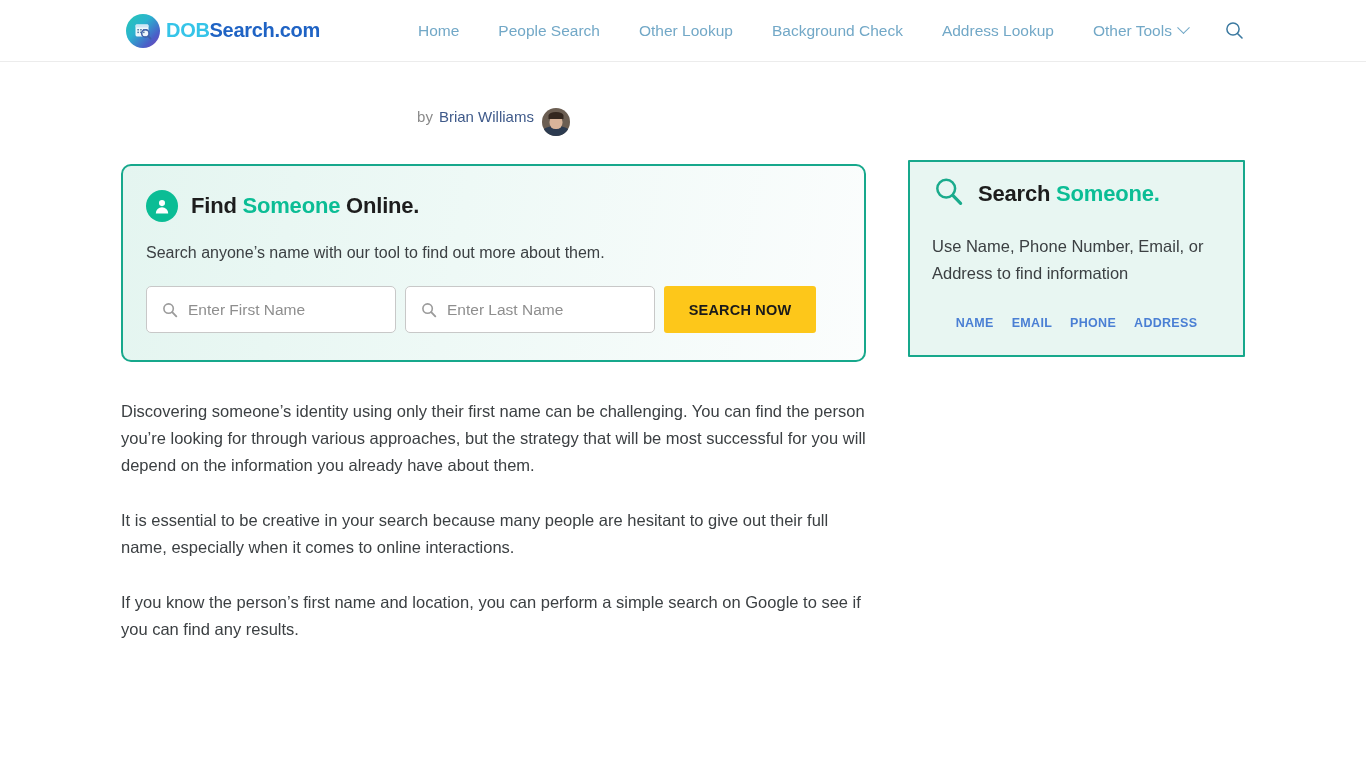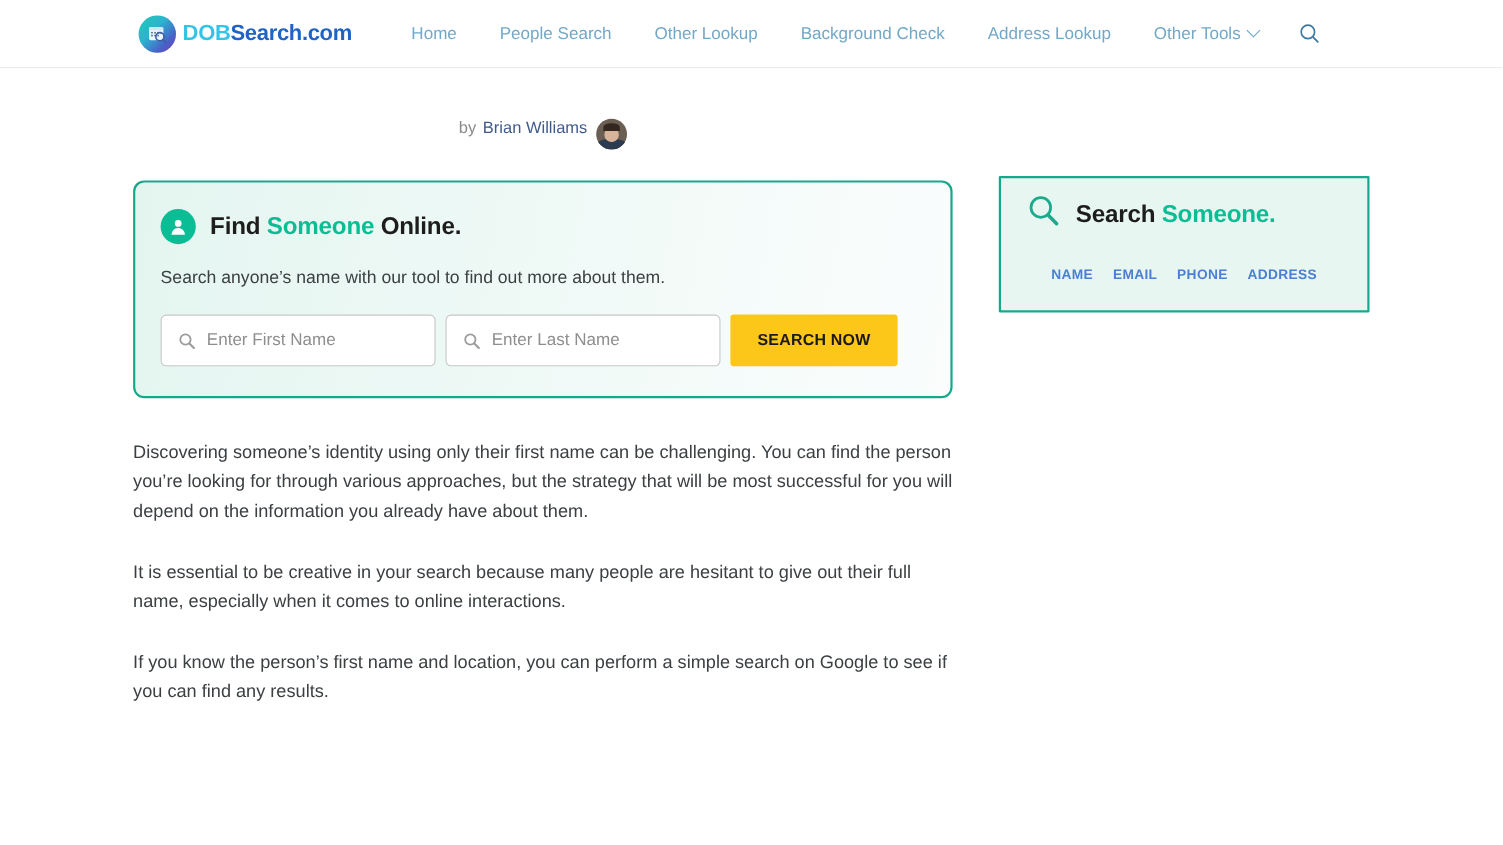--- a/index.html
+++ b/index.html
@@ -47,21 +47,21 @@
     letter-spacing: -0.3px;
     white-space: nowrap;
   }
   .brand-dob { color: #35c4e8; }
   .brand-rest { color: #1f63c4; }
 
   .main-nav {
     display: flex;
     align-items: center;
     gap: 39px;
-    margin-left: 54px;
+    margin-left: 98px;
   }
   .nav-link {
     color: #72a8c7;
     font-size: 15.5px;
     text-decoration: none;
     white-space: nowrap;
     cursor: pointer;
     display: flex;
     align-items: center;
     gap: 7px;
@@ -396,20 +396,21 @@
       <div class="widget-head">
         <span>
           <svg width="34" height="34" viewBox="0 0 34 34">
             <circle cx="14.2" cy="13.6" r="8.9" fill="none" stroke="#1aab8c" stroke-width="2.5"></circle>
             <line x1="20.8" y1="20.4" x2="28.6" y2="28.4" stroke="#1aab8c" stroke-width="3.2" stroke-linecap="round"></line>
           </svg>
         </span>
         <h2 class="widget-title"><span>Search </span><span class="accent">Someone.</span></h2>
       </div>
 
+      <p class="widget-sub">Use Name, Phone Number, Email, or Address to find information</p>
 
       <div class="widget-tabs">
         <a class="widget-tab">NAME</a>
         <a class="widget-tab">EMAIL</a>
         <a class="widget-tab">PHONE</a>
         <a class="widget-tab">ADDRESS</a>
       </div>
     </section>
   </aside>
 </div>

